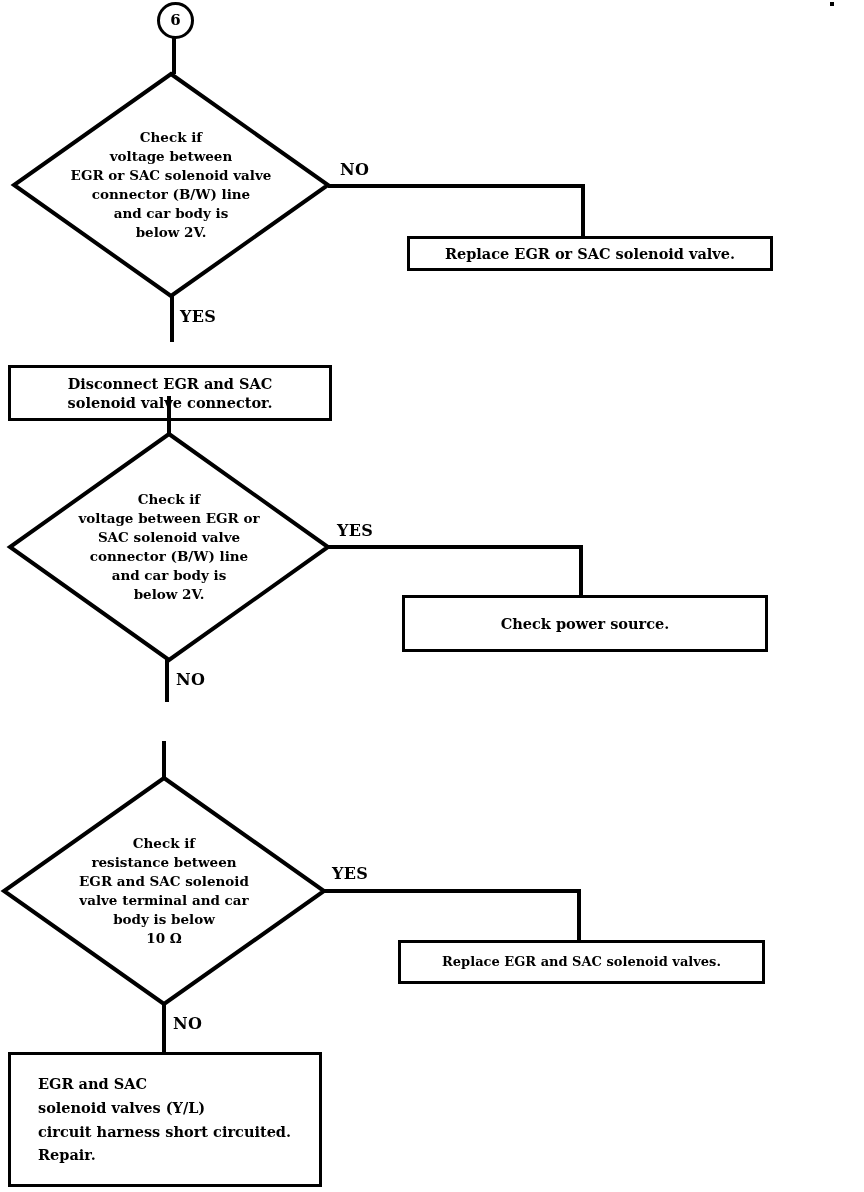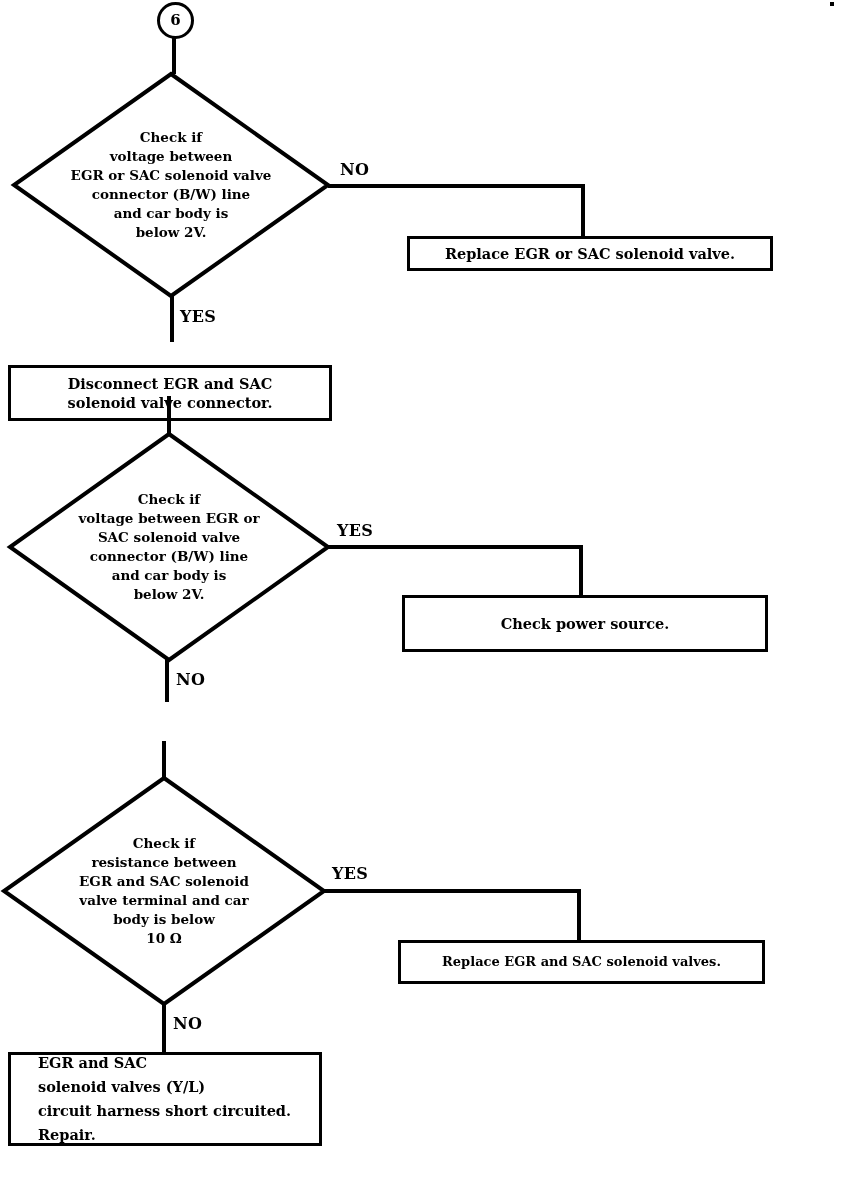--- a/index.html
+++ b/index.html
@@ -199,20 +199,20 @@
   <div class="hline" style="left:324px; top:889px; width:257px; height:4px;"></div>
   <div class="vline" style="left:577px; top:889px; width:4px; height:53px;"></div>
 
   <div class="rect" style="left:398px; top:940px; width:367px; height:44px;">
     <span class="label" style="font-size:13px;">Replace EGR and SAC solenoid valves.</span>
   </div>
 
   <div class="vline" style="left:162px; top:1002px; width:4px; height:52px;"></div>
   <div class="edge-label" style="left:173px; top:1014px; font-size:16px;">NO</div>
 
-  <div class="rect left-align" style="left:8px; top:1052px; width:314px; height:94px; padding-left:27px;">
+  <div class="rect left-align" style="left:8px; top:1052px; width:314px; height:135px; padding-left:27px;">
     <span class="label" style="font-size:14.5px; line-height:1.64;">EGR and SAC
 solenoid valves (Y/L)
 circuit harness short circuited.
 Repair.</span>
   </div>
 
 </div>
 
 </body></html>

